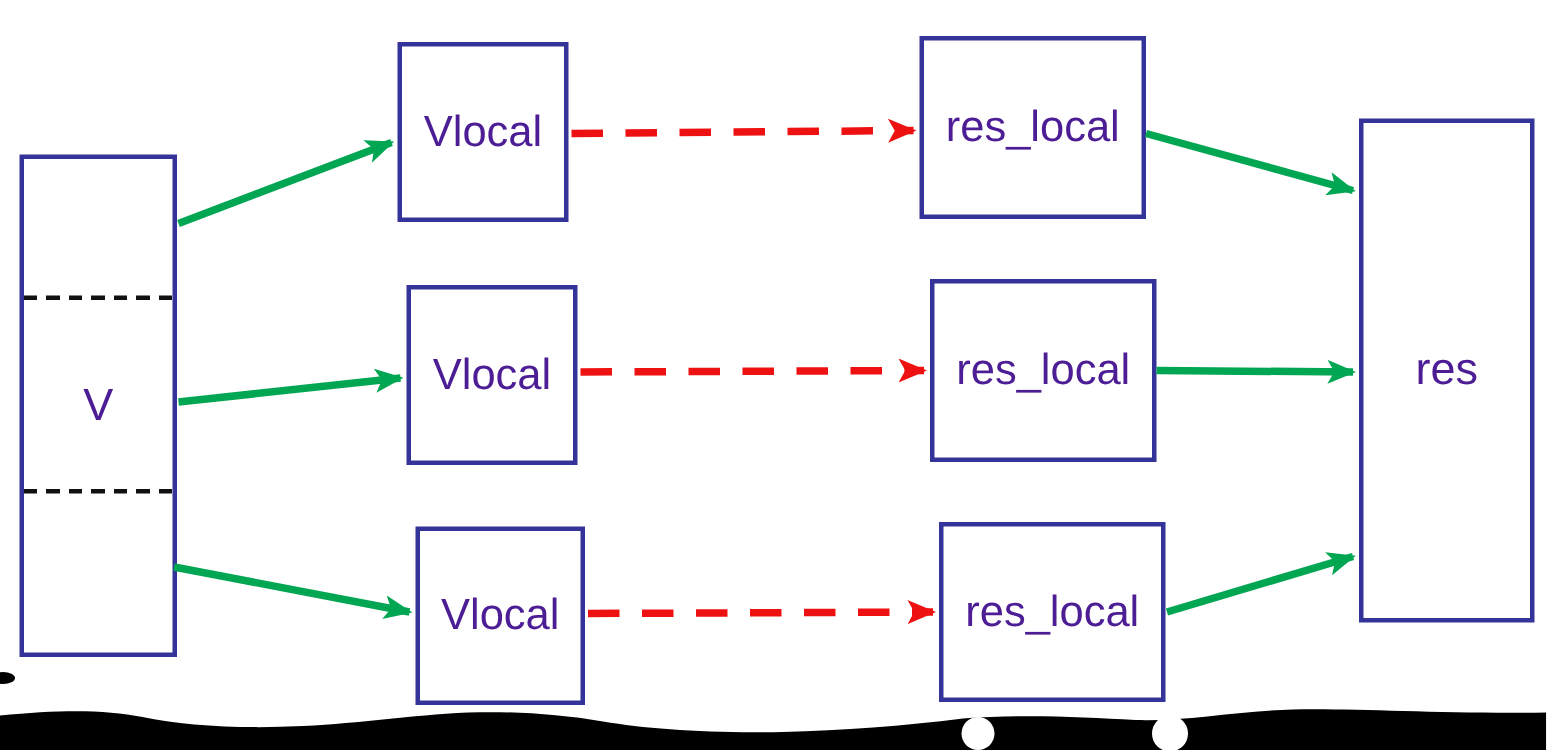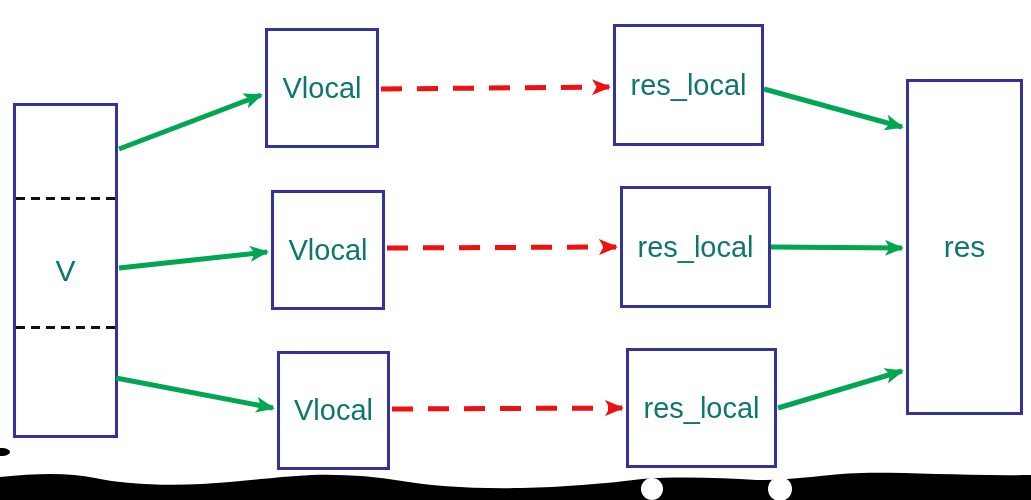--- a/index.html
+++ b/index.html
@@ -19,21 +19,21 @@
   .box {
     position: absolute;
     box-sizing: border-box;
     border: 3px solid #333399;
     background: #ffffff;
     display: flex;
     align-items: center;
     justify-content: center;
     font-size: 29px;
     line-height: 1;
-    color: #0f766e;
+    color: #4c1d95;
     z-index: 2;
   }
   .box.tall { font-size: 30px; }
   .divider {
     position: absolute;
     height: 3px;
     background: repeating-linear-gradient(90deg, #111111 0 9px, transparent 9px 15px);
     z-index: 3;
   }
   svg.wires {

